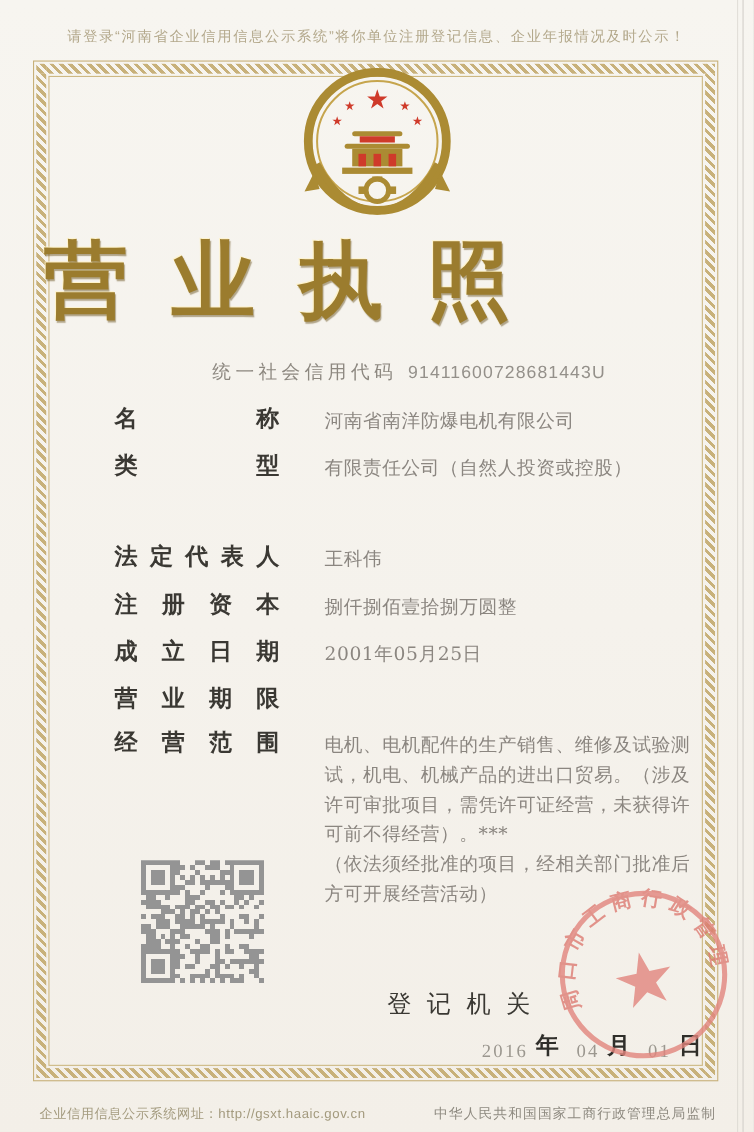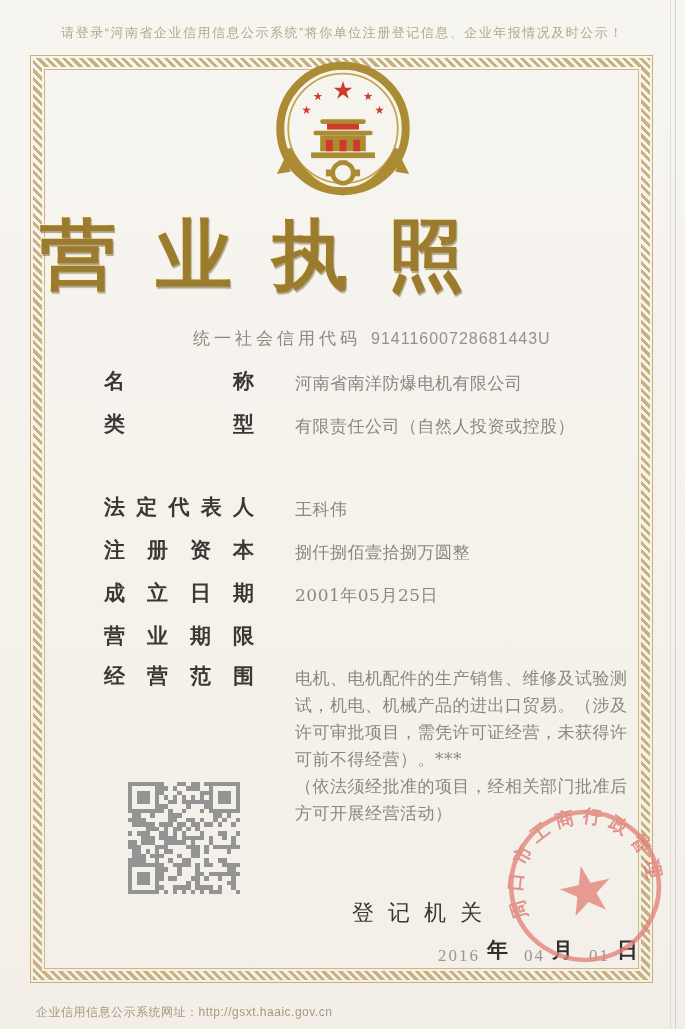--- a/index.html
+++ b/index.html
@@ -508,15 +508,16 @@
       </defs>
       <text font-size="18" fill="#dd7b72" letter-spacing="7" font-family="Liberation Sans, sans-serif" font-weight="bold">
         <textPath href="#sealArc" startOffset="4">周口市工商行政管理局</textPath>
       </text>
       <polygon points="0,-1 0.2245,-0.309 0.951,-0.309 0.363,0.118 0.588,0.809 0,0.382 -0.588,0.809 -0.363,0.118 -0.951,-0.309 -0.2245,-0.309" transform="translate(80,86) scale(26)" fill="#e2857d"></polygon>
     </svg>
   </div>
 
   <div class="footer">
     <span class="f-left">企业信用信息公示系统网址：http://gsxt.haaic.gov.cn</span>
+    <span class="f-right">中华人民共和国国家工商行政管理总局监制</span>
   </div>
 
 </div>
 
 </body></html>

